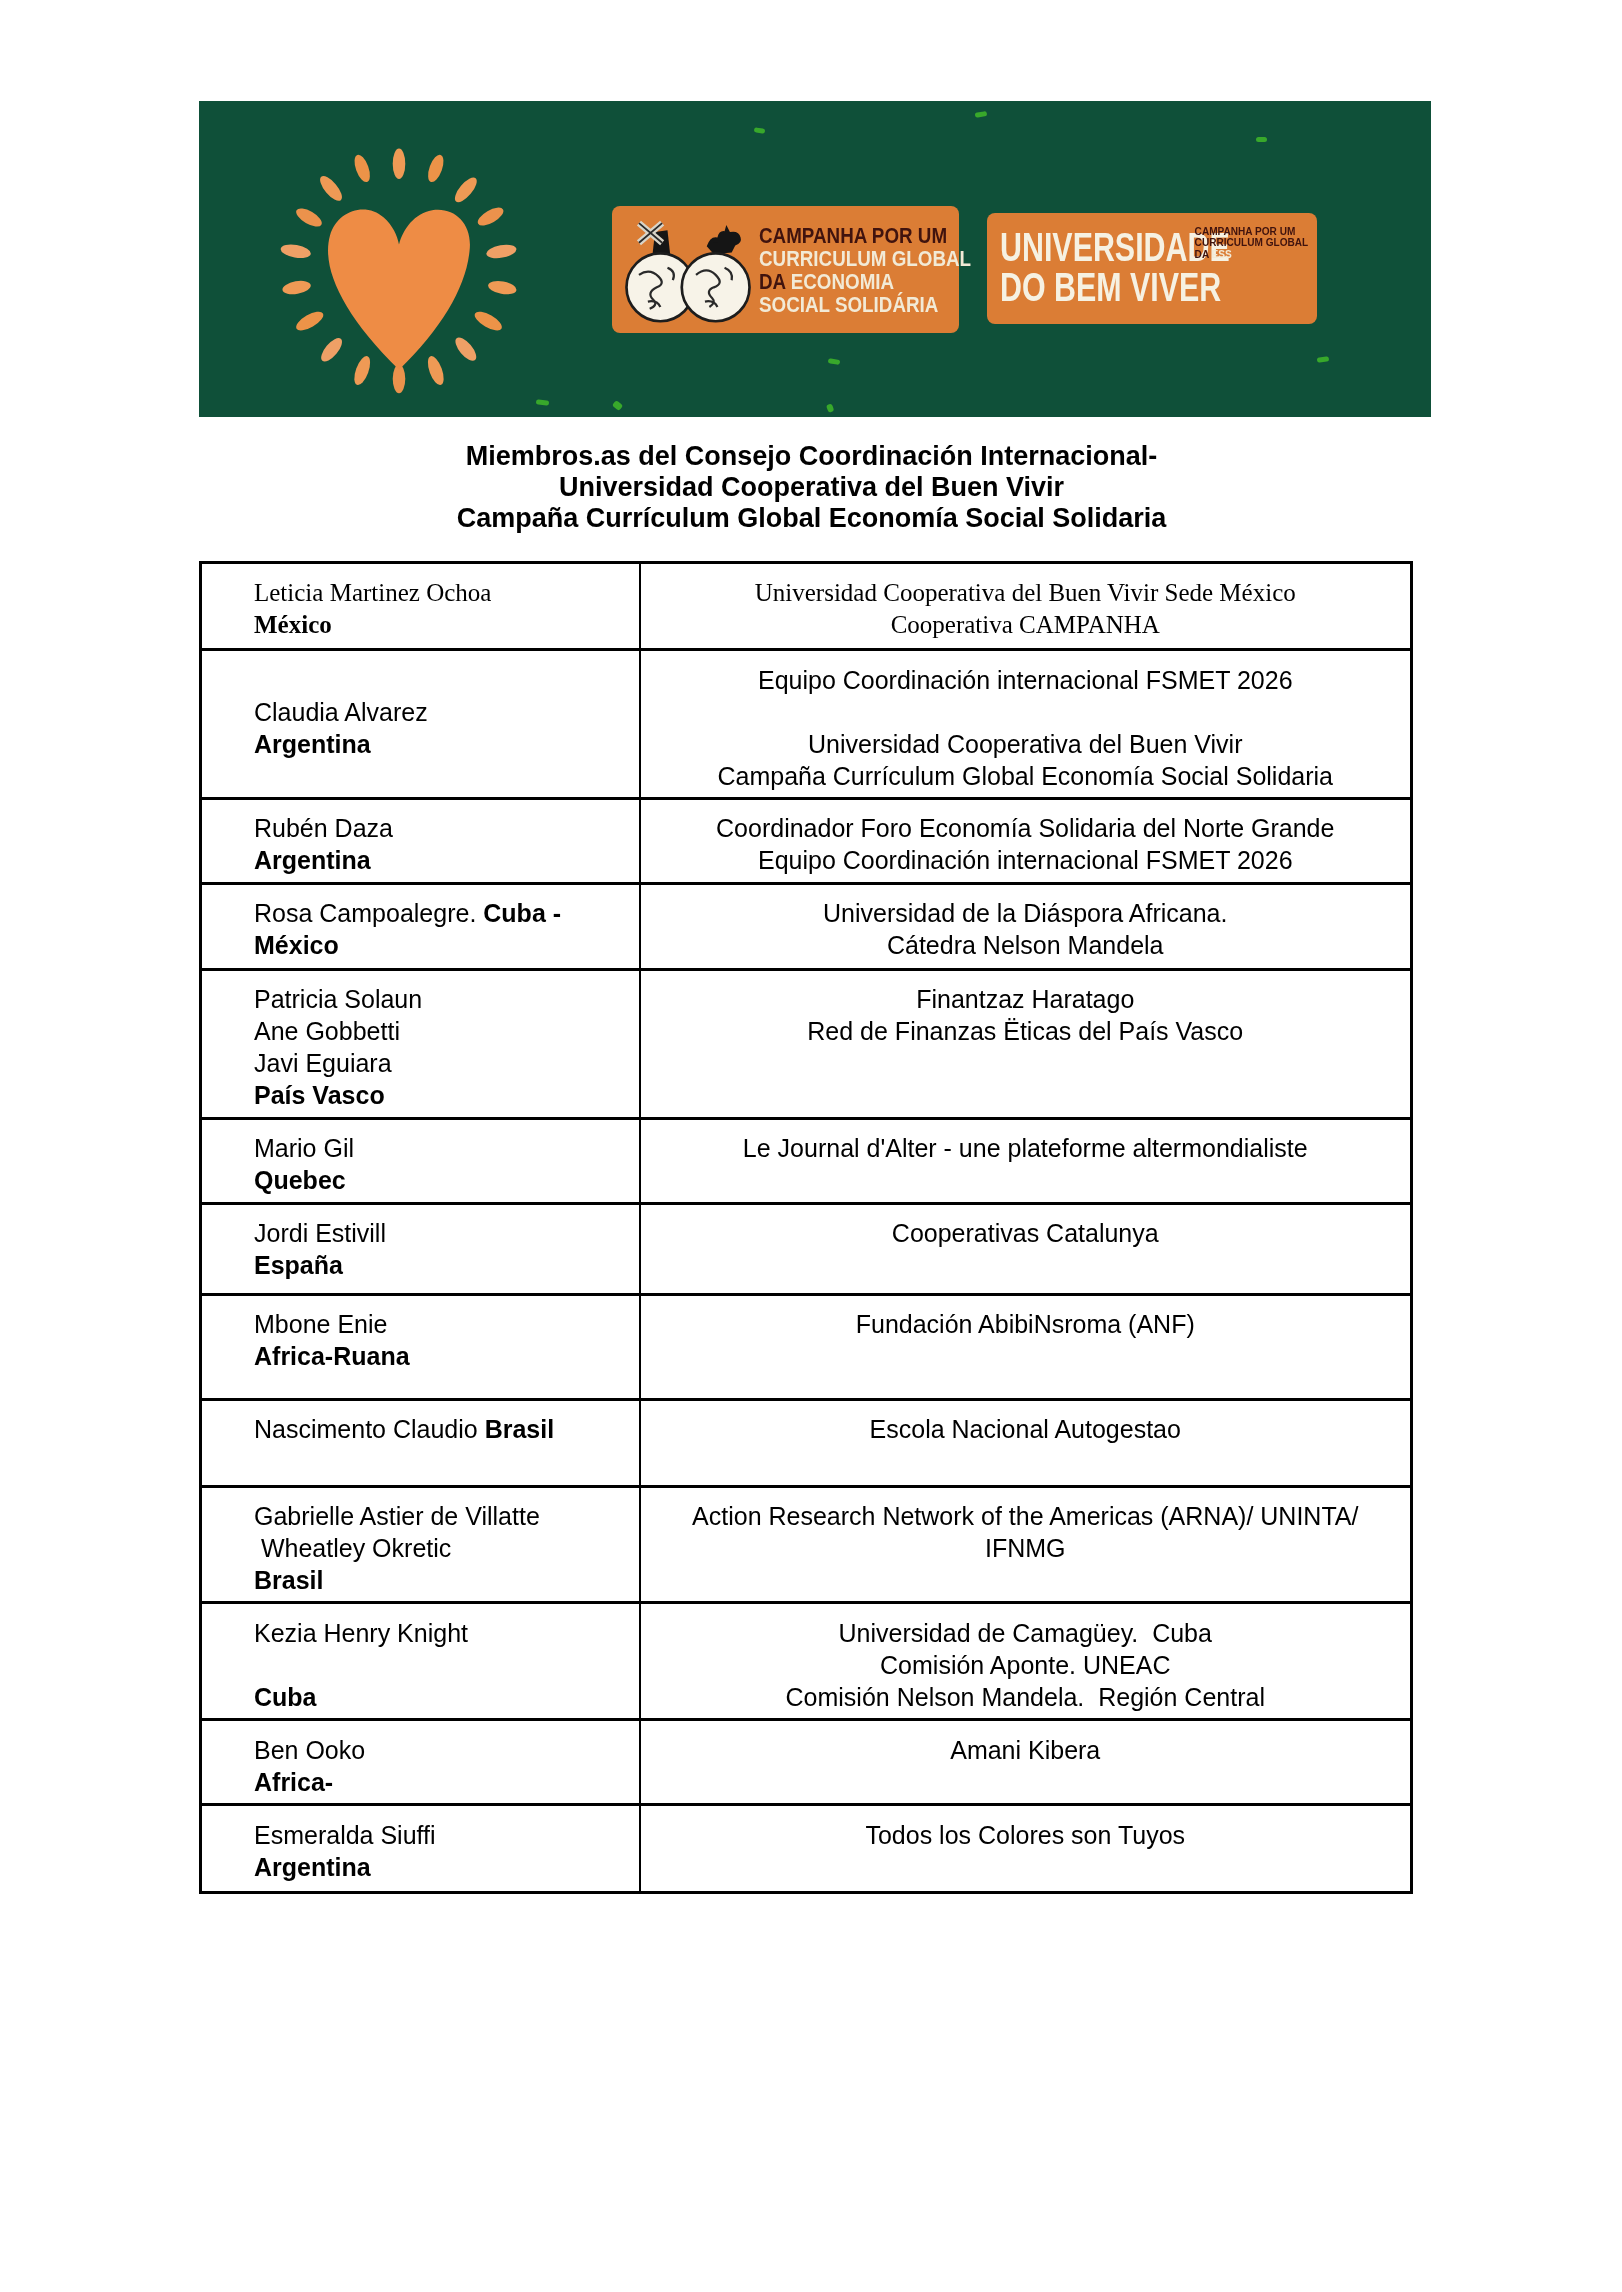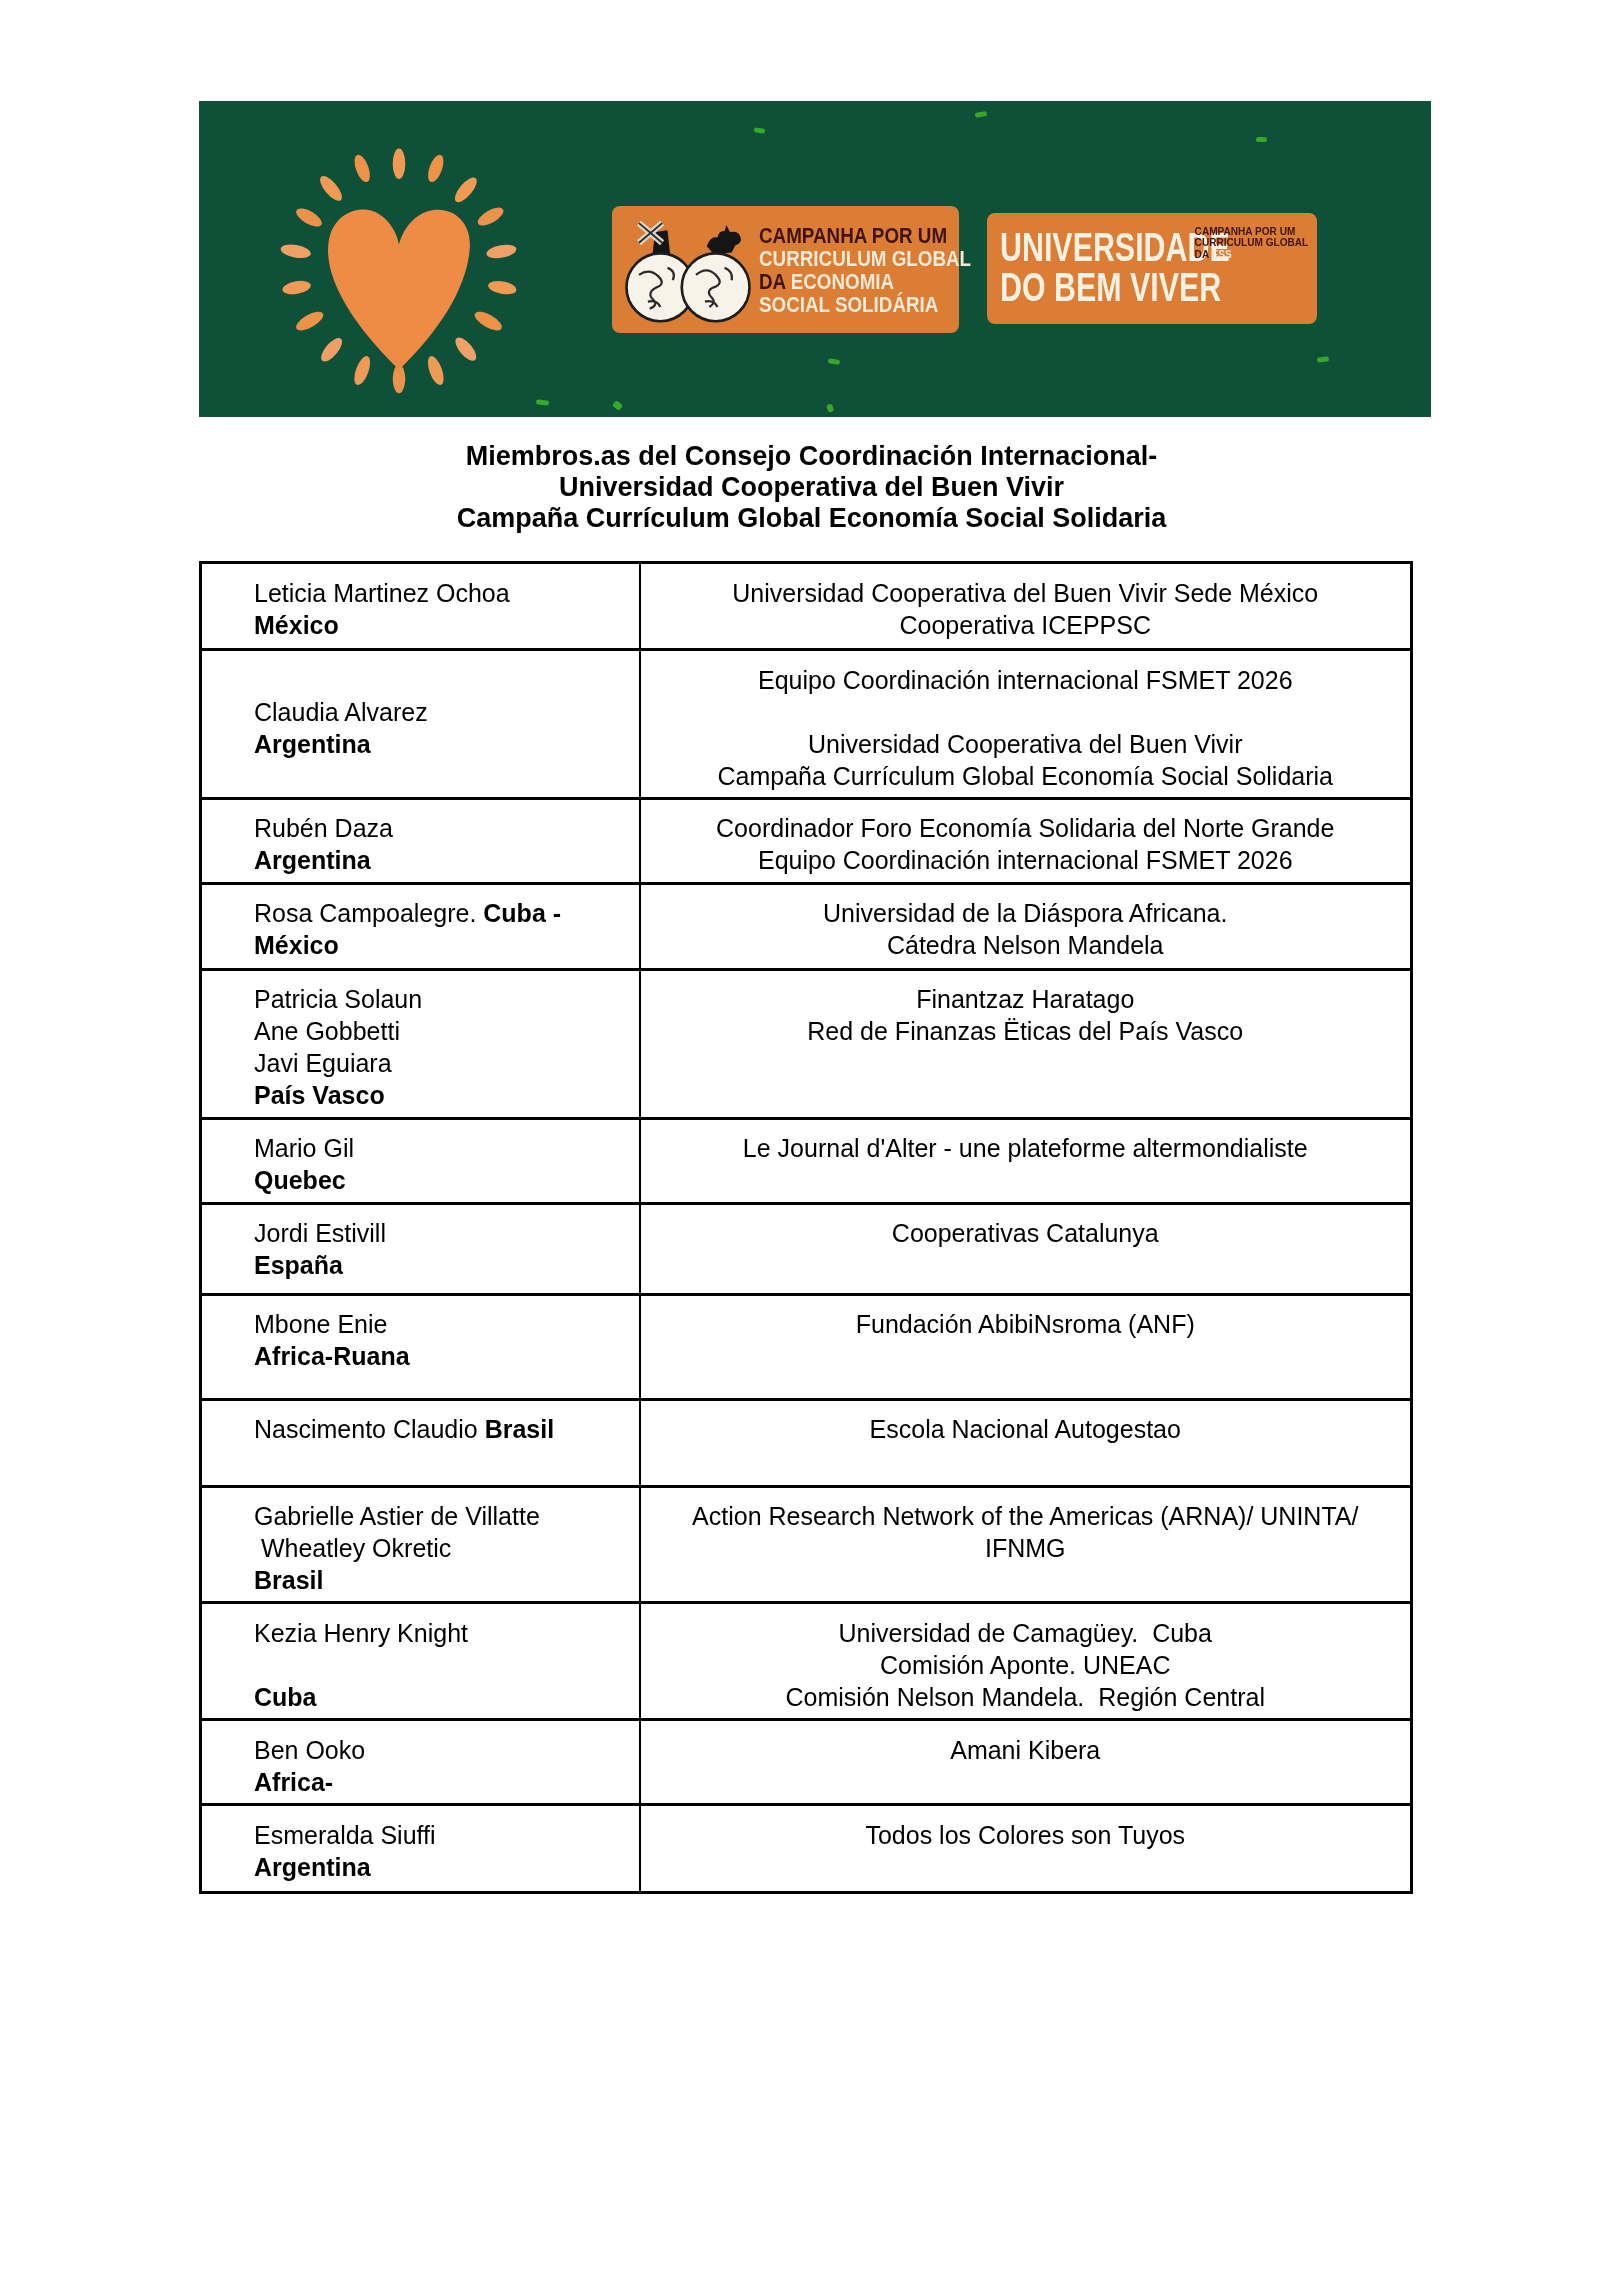--- a/index.html
+++ b/index.html
@@ -175,28 +175,28 @@
   </div>
 
   <div class="doc-title">
     <div>Miembros.as del Consejo Coordinación Internacional-</div>
     <div>Universidad Cooperativa del Buen Vivir</div>
     <div>Campaña Currículum Global Economía Social Solidaria</div>
   </div>
 
   <table class="members">
     <tbody>
-        <tr style="height: 87px;">
+        <tr style="height: 87px; font-family: Liberation Serif, serif;">
           <td class="cell-left">
             <div class="line"><span>Leticia Martinez Ochoa</span></div>
             <div class="line"><span class="b">México</span></div>
           </td>
           <td class="cell-right">
             <div class="line"><span>Universidad Cooperativa del Buen Vivir Sede México</span></div>
-            <div class="line"><span>Cooperativa ICEPPSC</span></div>
+            <div class="line"><span>Cooperativa CAMPANHA</span></div>
           </td>
         </tr>
         <tr style="height: 145px;">
           <td class="cell-left">
             <div class="line">&nbsp;</div>
             <div class="line"><span>Claudia Alvarez</span></div>
             <div class="line"><span class="b">Argentina</span></div>
           </td>
           <td class="cell-right">
             <div class="line"><span>Equipo Coordinación internacional FSMET 2026</span></div>

